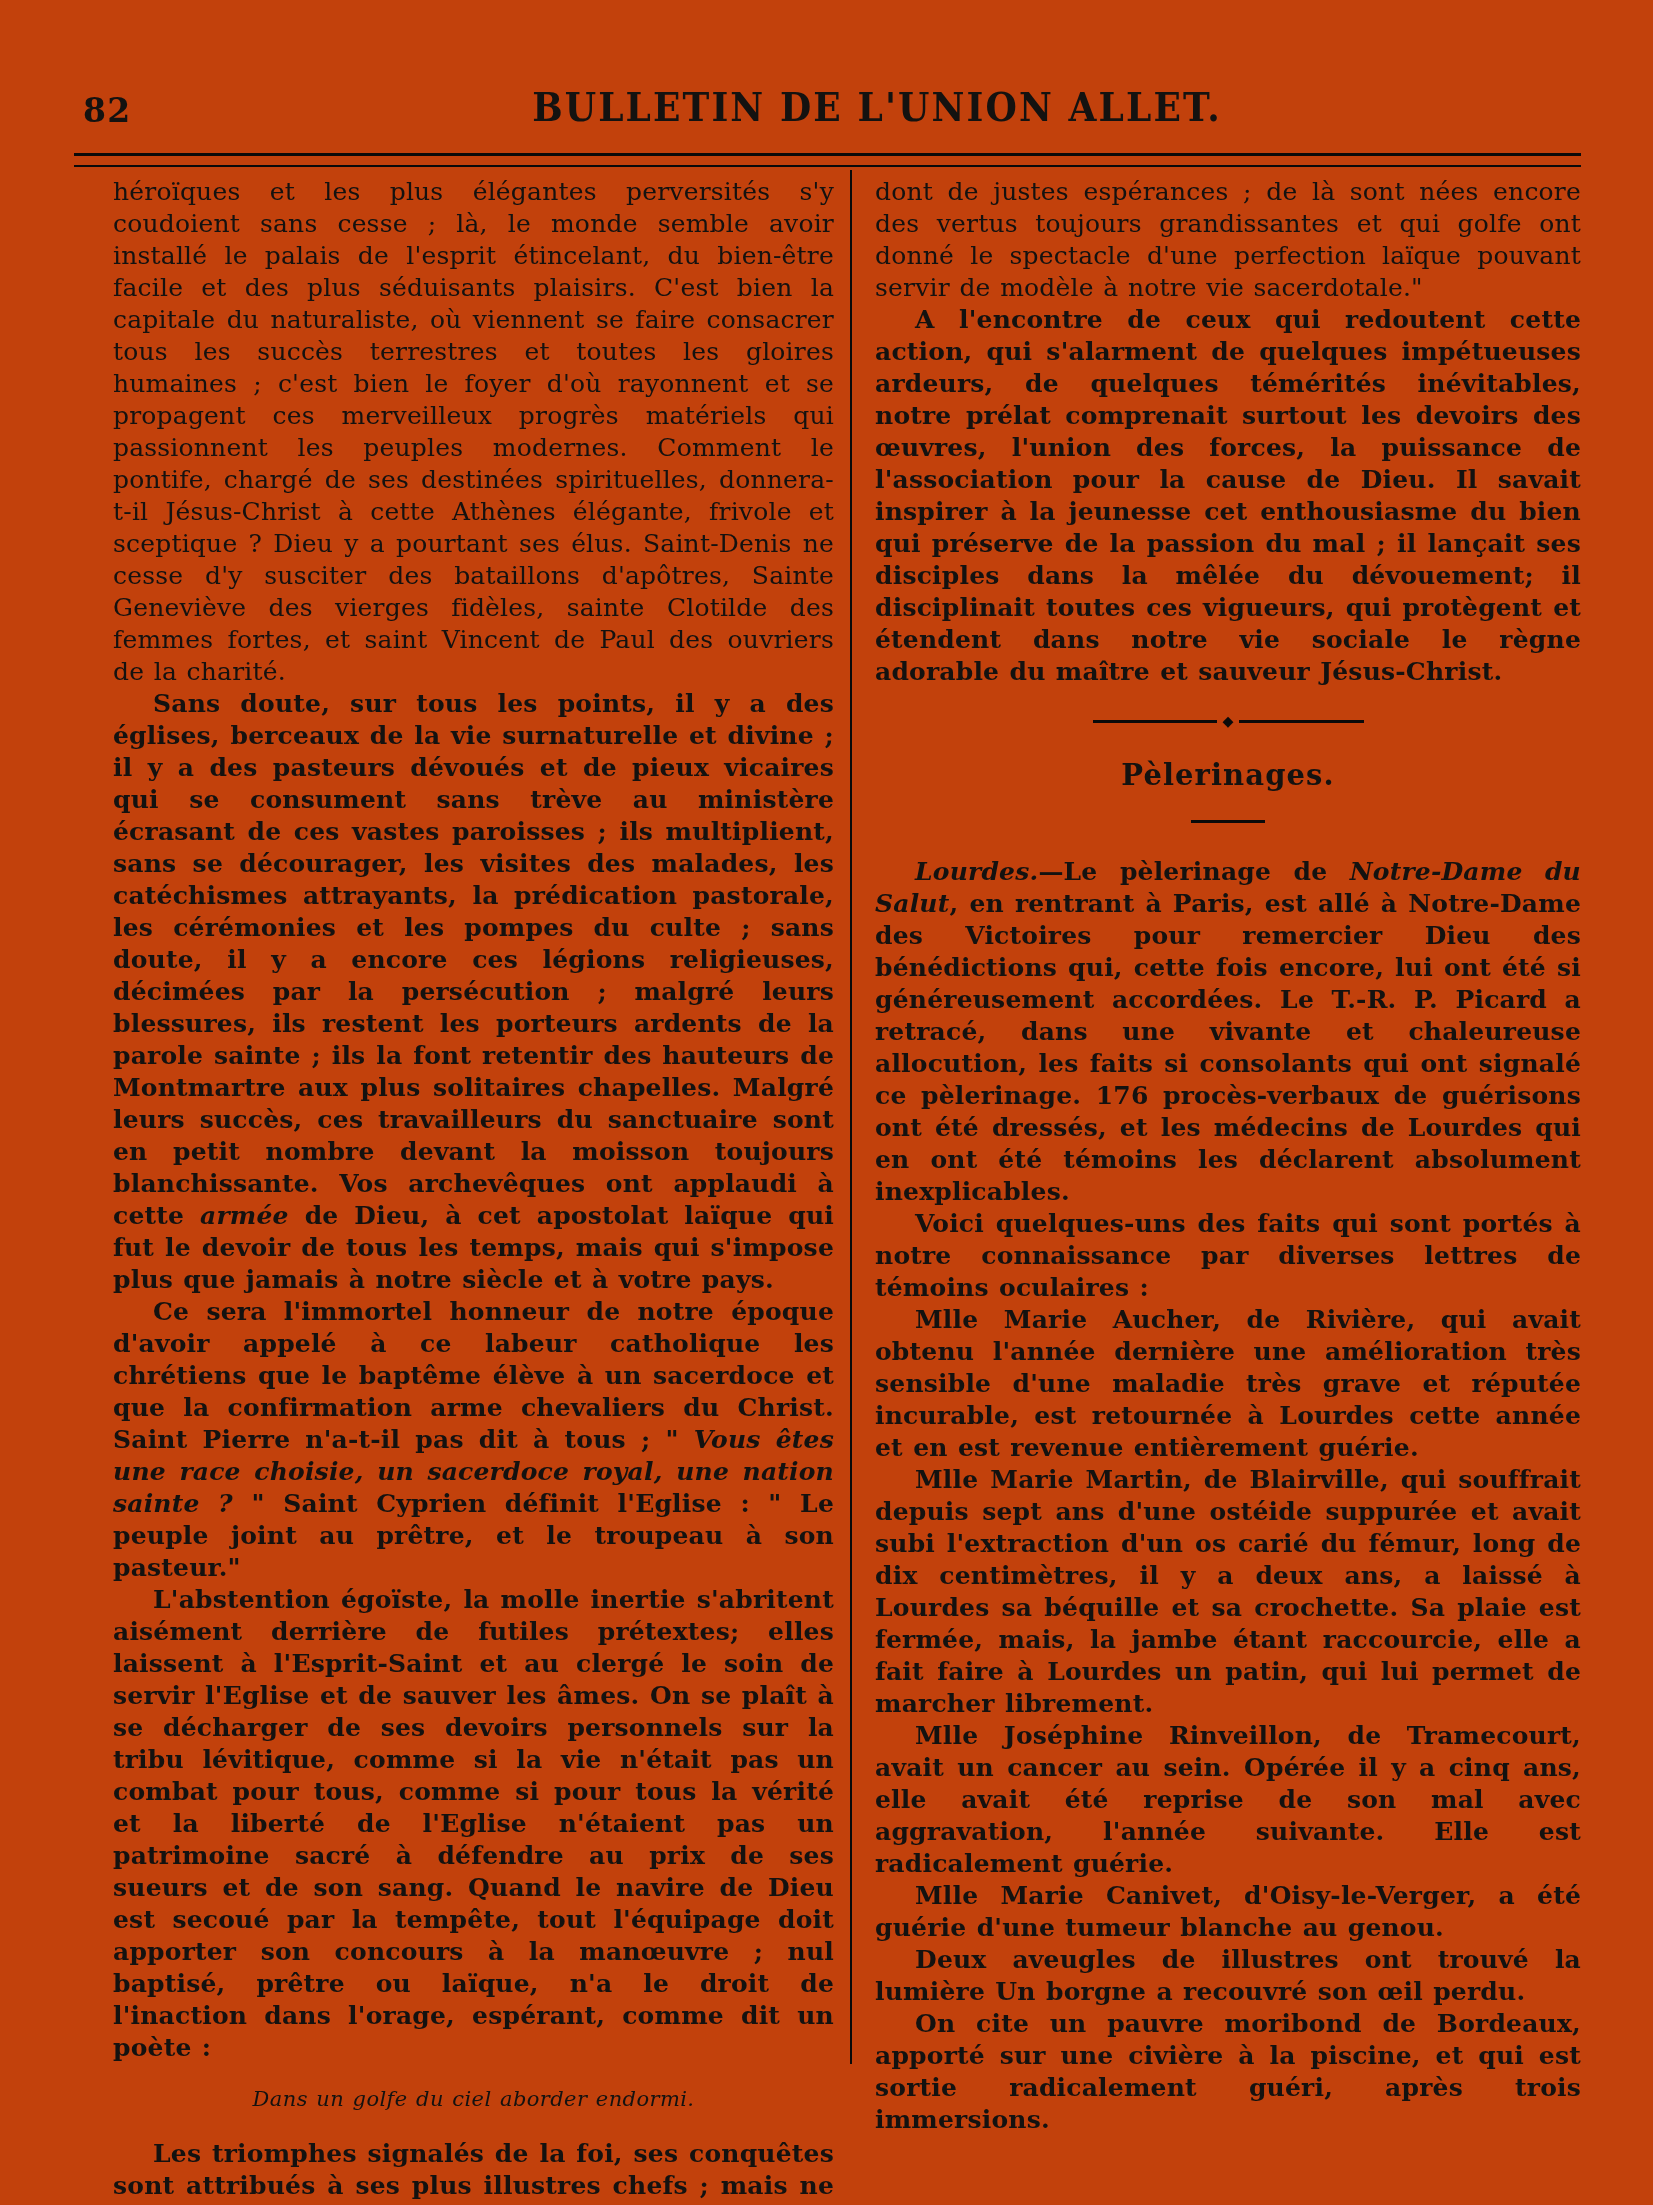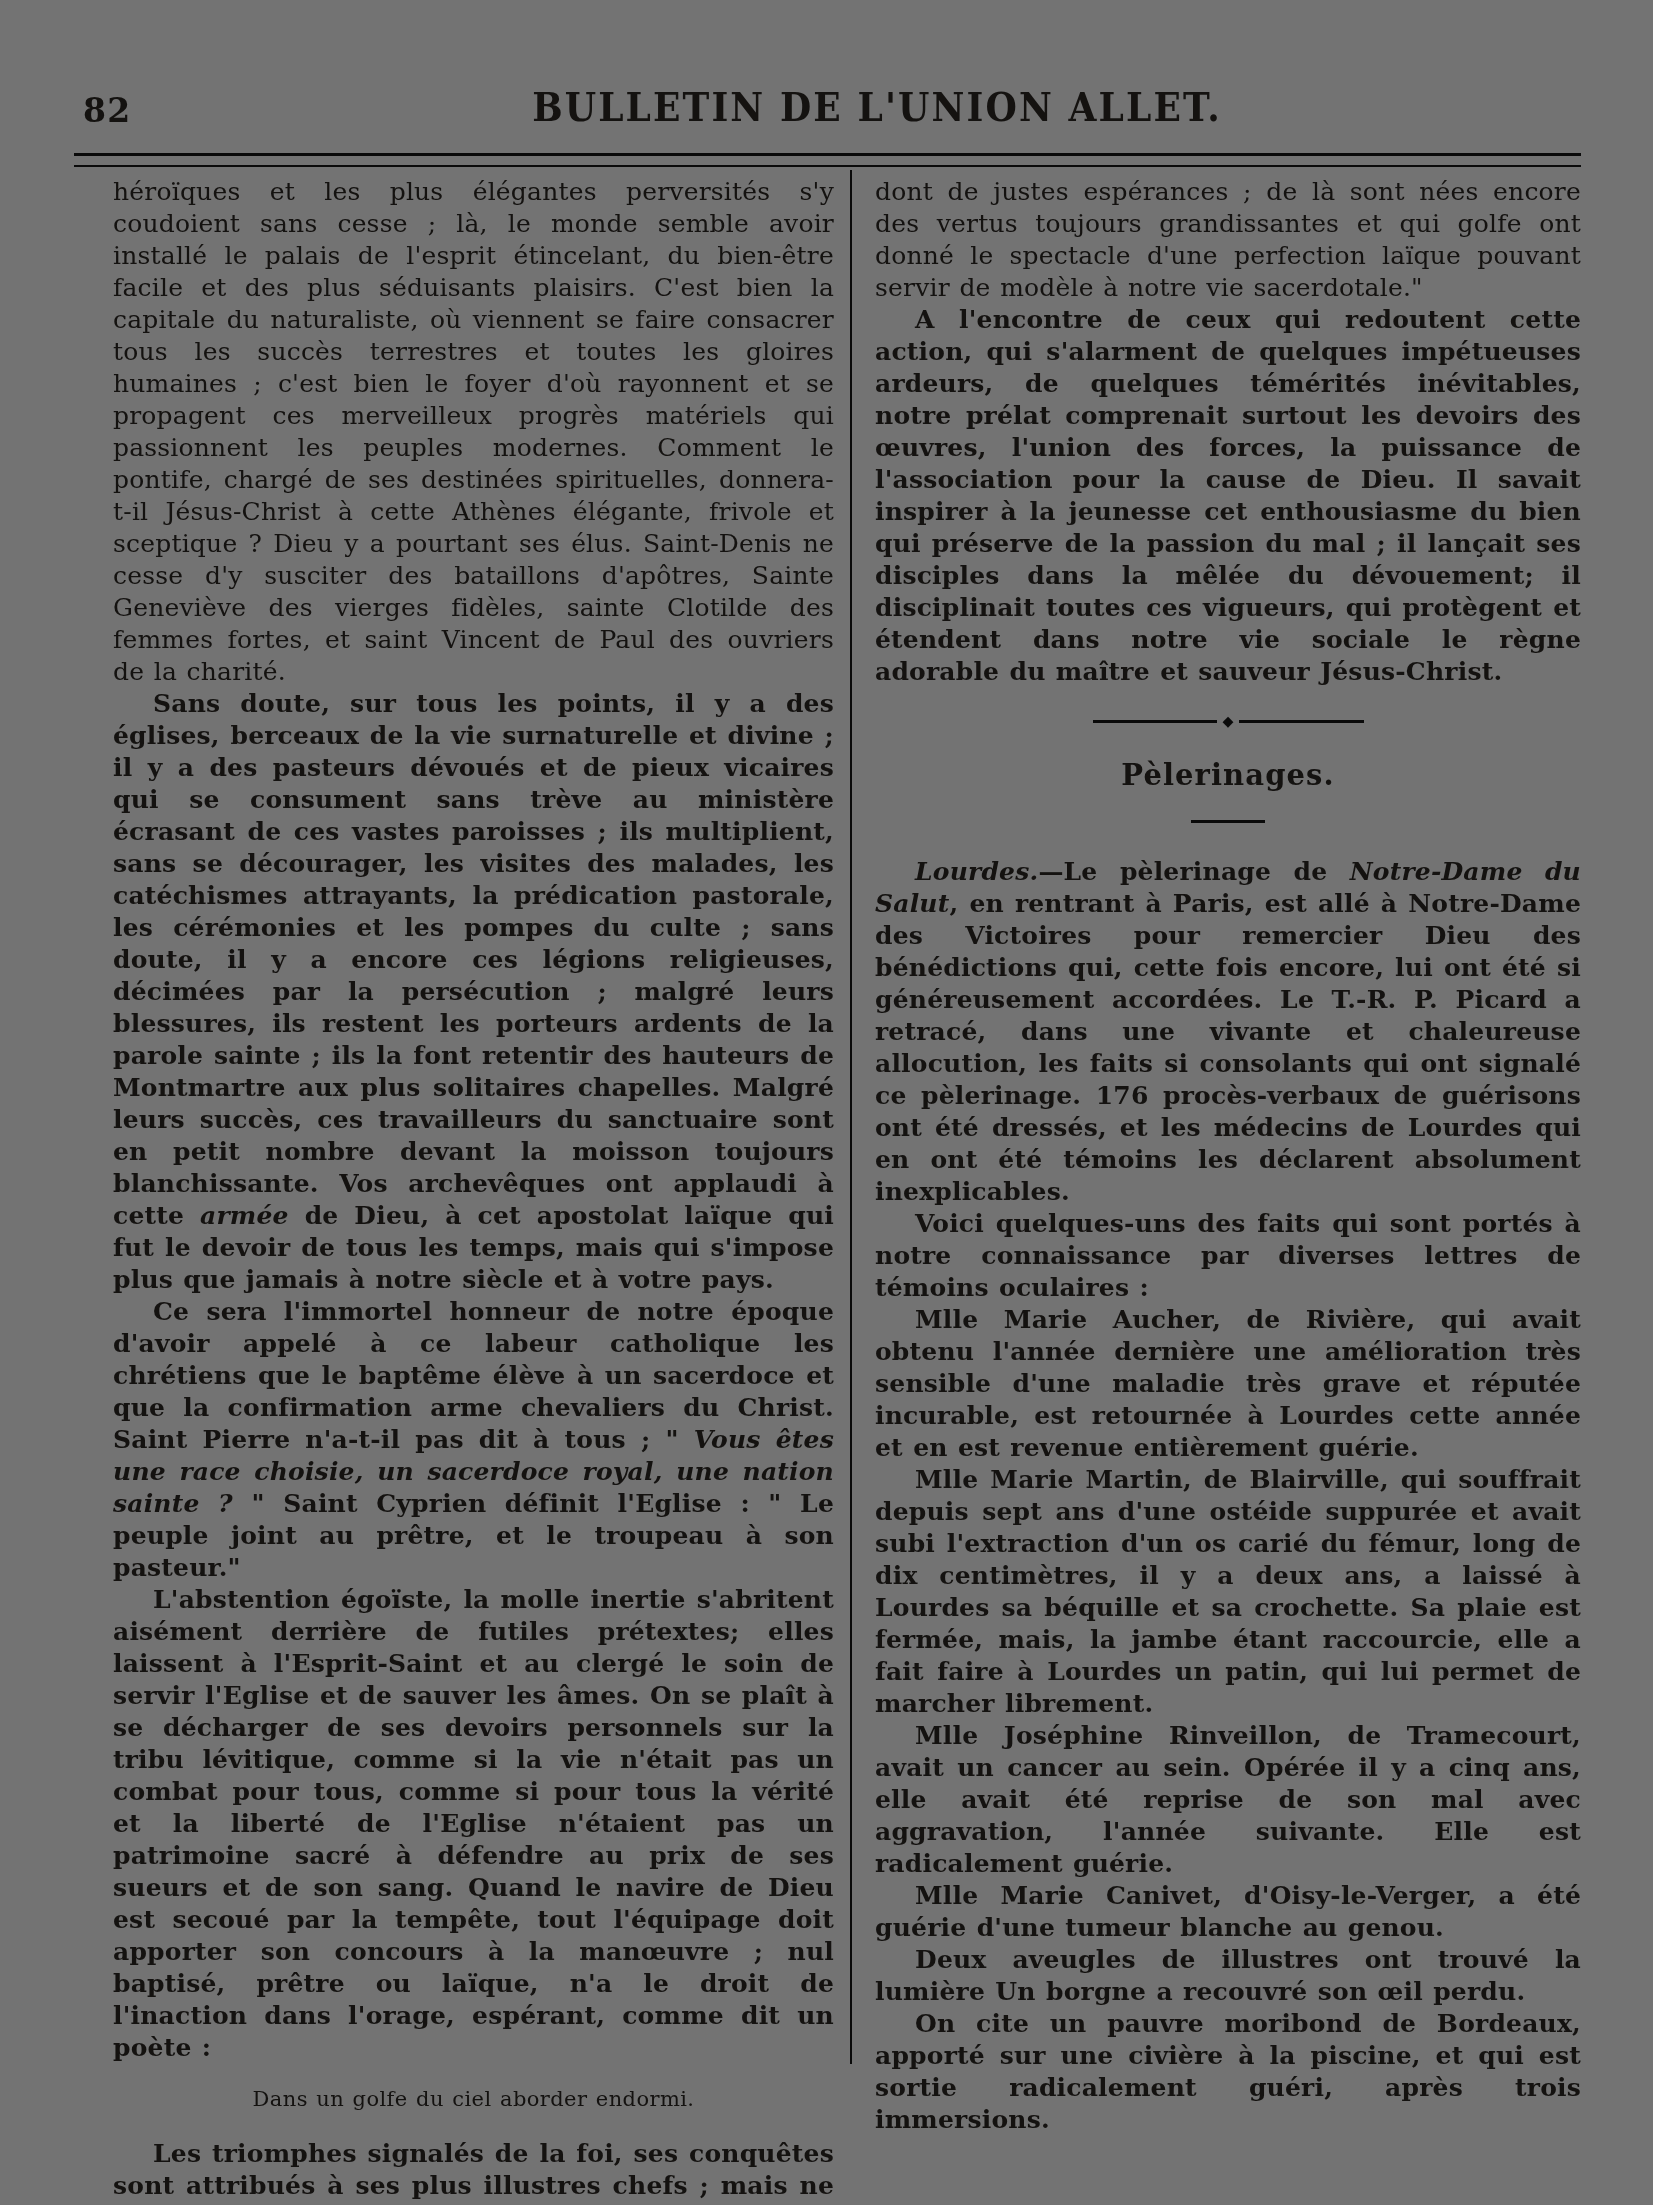--- a/index.html
+++ b/index.html
@@ -1,19 +1,19 @@
 <!DOCTYPE html>
 <html style="font-size:11.4px"><head>
 <meta charset="utf-8">
 <style>
   html,body{margin:0;padding:0;background:#e8e6e0;}
   .page{
     position:relative;
     width:1654px;height:2205px;
-    background:#737373;
+    background:#c2410c;
     font-family:"DejaVu Serif","Liberation Serif",serif;
     color:#141210;
     overflow:hidden;
   }
   .page-number{
     position:absolute;left:83px;top:91px;
     font-size:33px;font-weight:bold;letter-spacing:1.4px;
   }
   .masthead{
     position:absolute;left:0;right:0;top:86px;
@@ -35,21 +35,21 @@
     text-align:justify;
     letter-spacing:0.2px;word-spacing:1.4px;
   }
   .col-left{left:113px;width:721px;}
   .col-right{left:875px;width:706px;}
   p.para{margin:0;}
   p.para.indent{text-indent:40px;font-weight:bold;}
   .it{font-style:italic;}
   .verse{
     text-align:center;font-size:21px;line-height:28.5px;
-    margin:21.4px 0 24px 0;letter-spacing:0.4px;
+    margin:21.4px 0 24px 0;letter-spacing:0.4px;font-style:italic;
   }
   .ornament{
     width:271px;margin:26px auto 0 auto;
     display:flex;align-items:center;gap:5.7px;
   }
   .orn-line{flex:1;height:2.9px;background:#0a0a0a;}
   .orn-diamond{font-size:14.3px;line-height:14.3px;color:#0a0a0a;}
   .sec-heading{
     margin:31px 0 0 0;text-align:center;
     font-size:29px;font-weight:bold;letter-spacing:1.1px;

